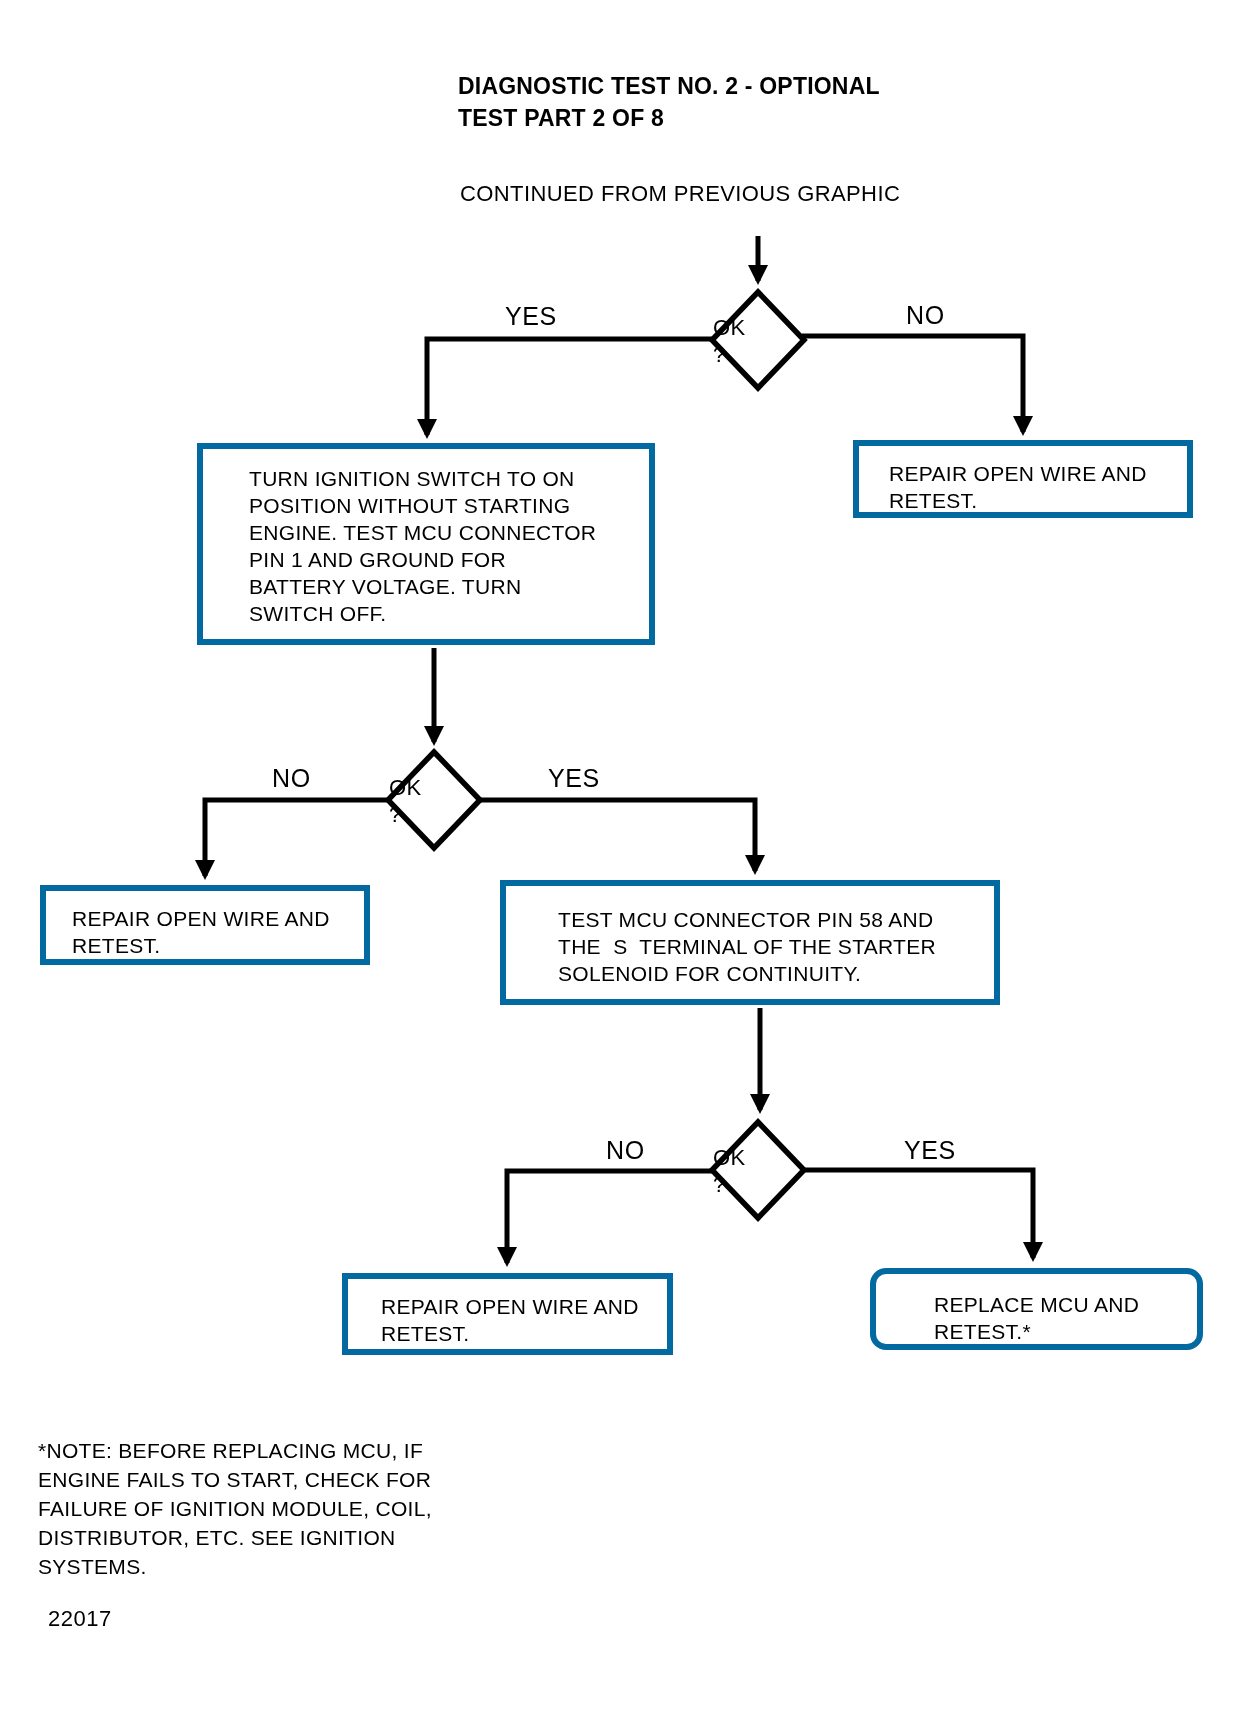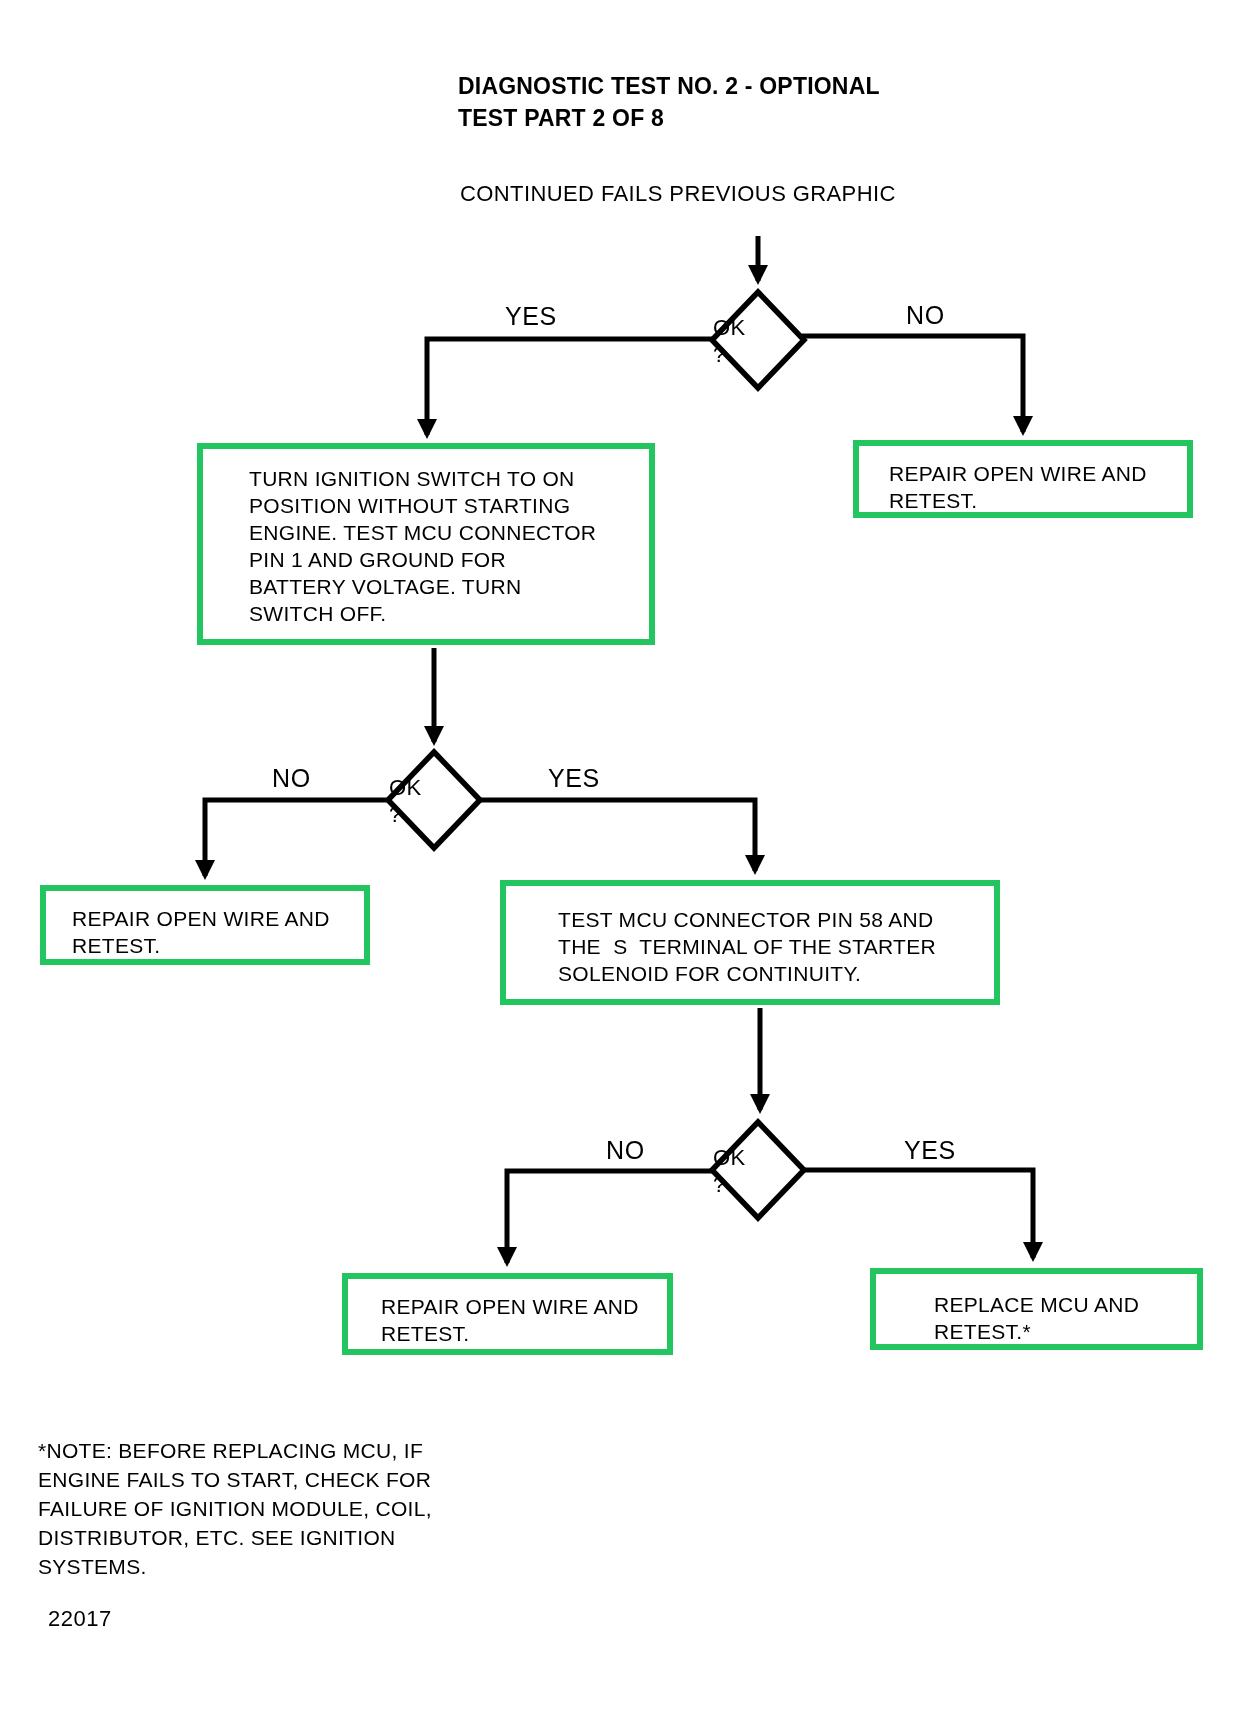--- a/index.html
+++ b/index.html
@@ -19,34 +19,34 @@
     font-size: 23px; font-weight: bold; line-height: 32px; letter-spacing: 0.2px;
     white-space: nowrap;
   }
   .subtitle {
     position: absolute; left: 460px; top: 181px;
     font-size: 22px; letter-spacing: 0.4px; white-space: nowrap;
   }
 
   .node-box {
     position: absolute;
-    border: 6px solid #22c55e;
+    border: 6px solid #0369a1;
     box-sizing: border-box;
     background: #fff;
     font-size: 21px;
     line-height: 27px;
     letter-spacing: 0.3px;
     white-space: pre-wrap;
   }
   #box-turn-ignition { left: 197px; top: 443px; width: 458px; height: 202px; padding: 16px 10px 0 46px; }
   #box-repair-1      { left: 853px; top: 440px; width: 340px; height: 78px;  padding: 14px 6px 0 30px; }
   #box-repair-2      { left: 40px;  top: 885px; width: 330px; height: 80px;  padding: 14px 6px 0 26px; }
   #box-test-pin58    { left: 500px; top: 880px; width: 500px; height: 125px; padding: 20px 12px 0 52px; }
   #box-repair-3      { left: 342px; top: 1273px; width: 331px; height: 82px; padding: 14px 6px 0 33px; }
-  #box-replace-mcu   { left: 870px; top: 1268px; width: 333px; height: 82px; padding: 17px 6px 0 58px; }
+  #box-replace-mcu   { left: 870px; top: 1268px; width: 333px; height: 82px; padding: 17px 6px 0 58px; border-radius: 16px; }
 
   .diamond-text {
     position: absolute; width: 90px; text-align: left;
     font-size: 22px; line-height: 27px; letter-spacing: 0.5px;
   }
   #d1-text { left: 713px; top: 314px; }
   #d2-text { left: 389px; top: 774px; }
   #d3-text { left: 713px; top: 1144px; }
 
   .branch-label {
@@ -98,21 +98,21 @@
       <polygon points="434,752 480,800 434,848 388,800"></polygon>
       <polygon points="758,1122 804,1170 758,1218 712,1170"></polygon>
     </g>
   </svg>
 
   <div class="title">
     <div>DIAGNOSTIC TEST NO. 2 - OPTIONAL</div>
     <div>TEST PART 2 OF 8</div>
   </div>
 
-  <div class="subtitle">CONTINUED FAILS PREVIOUS GRAPHIC</div>
+  <div class="subtitle">CONTINUED FROM PREVIOUS GRAPHIC</div>
 
   <div class="diamond-text" id="d1-text">
     <div>OK</div>
     <div>?</div>
   </div>
   <div class="diamond-text" id="d2-text">
     <div>OK</div>
     <div>?</div>
   </div>
   <div class="diamond-text" id="d3-text">

